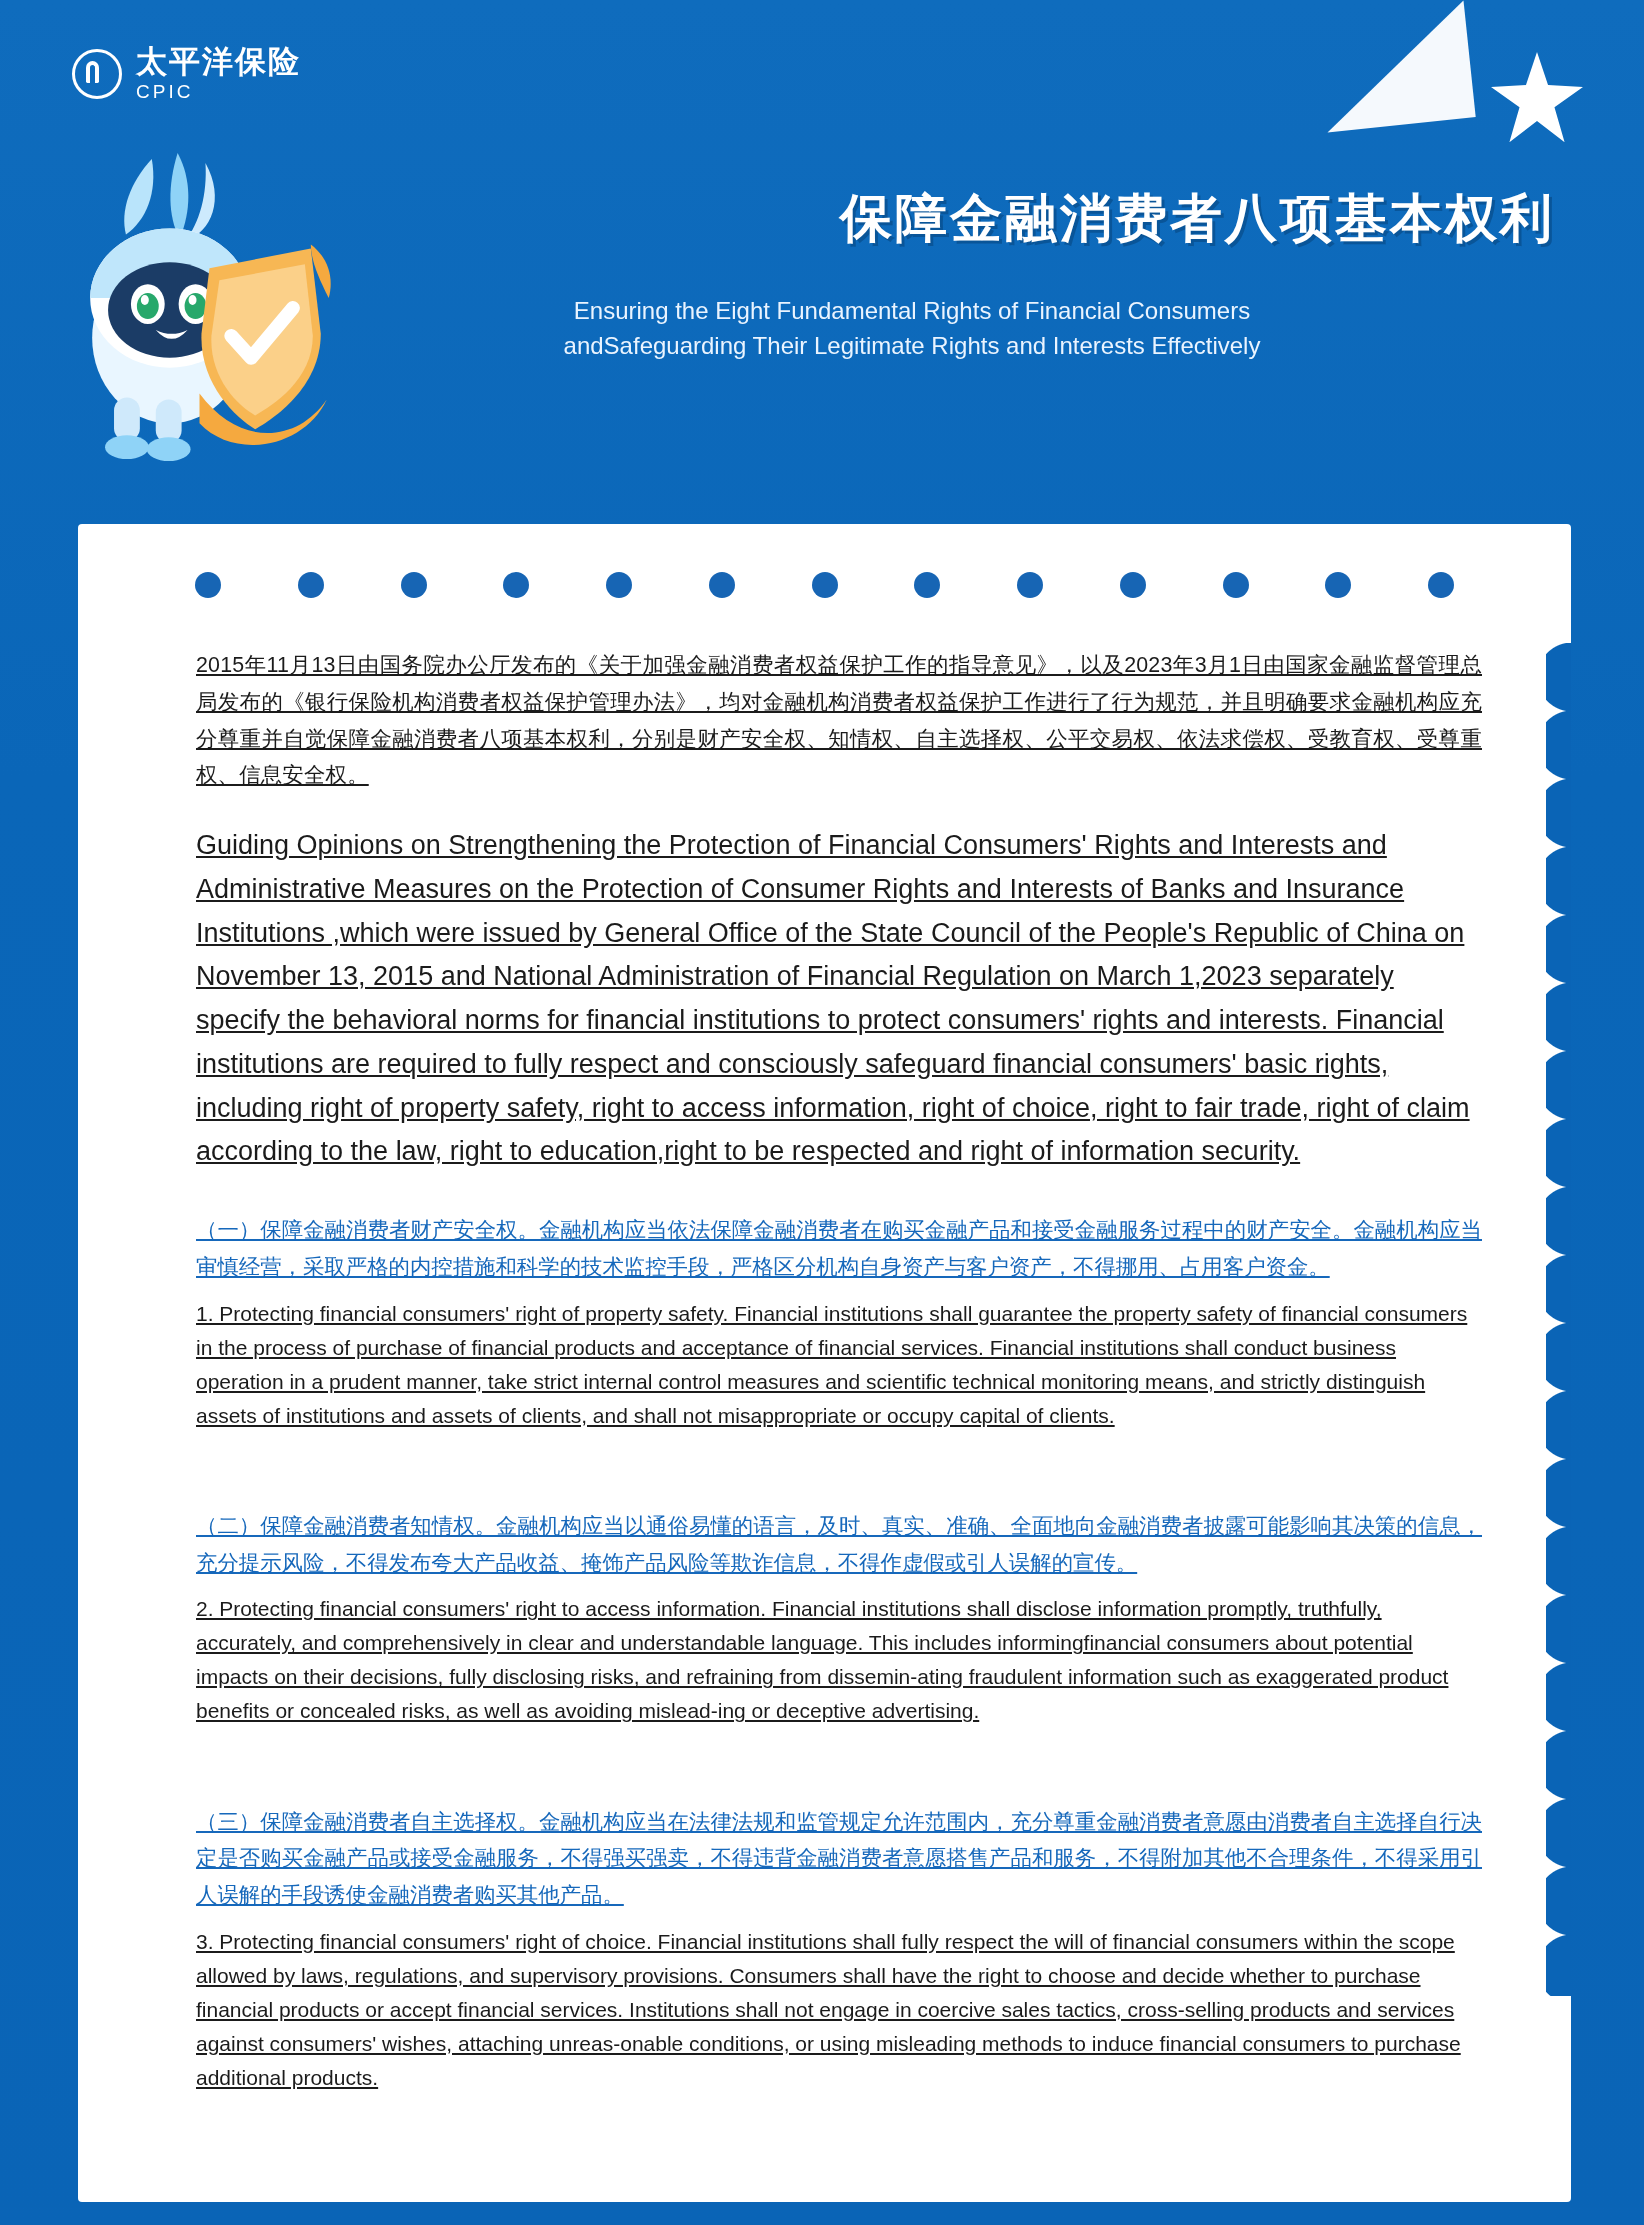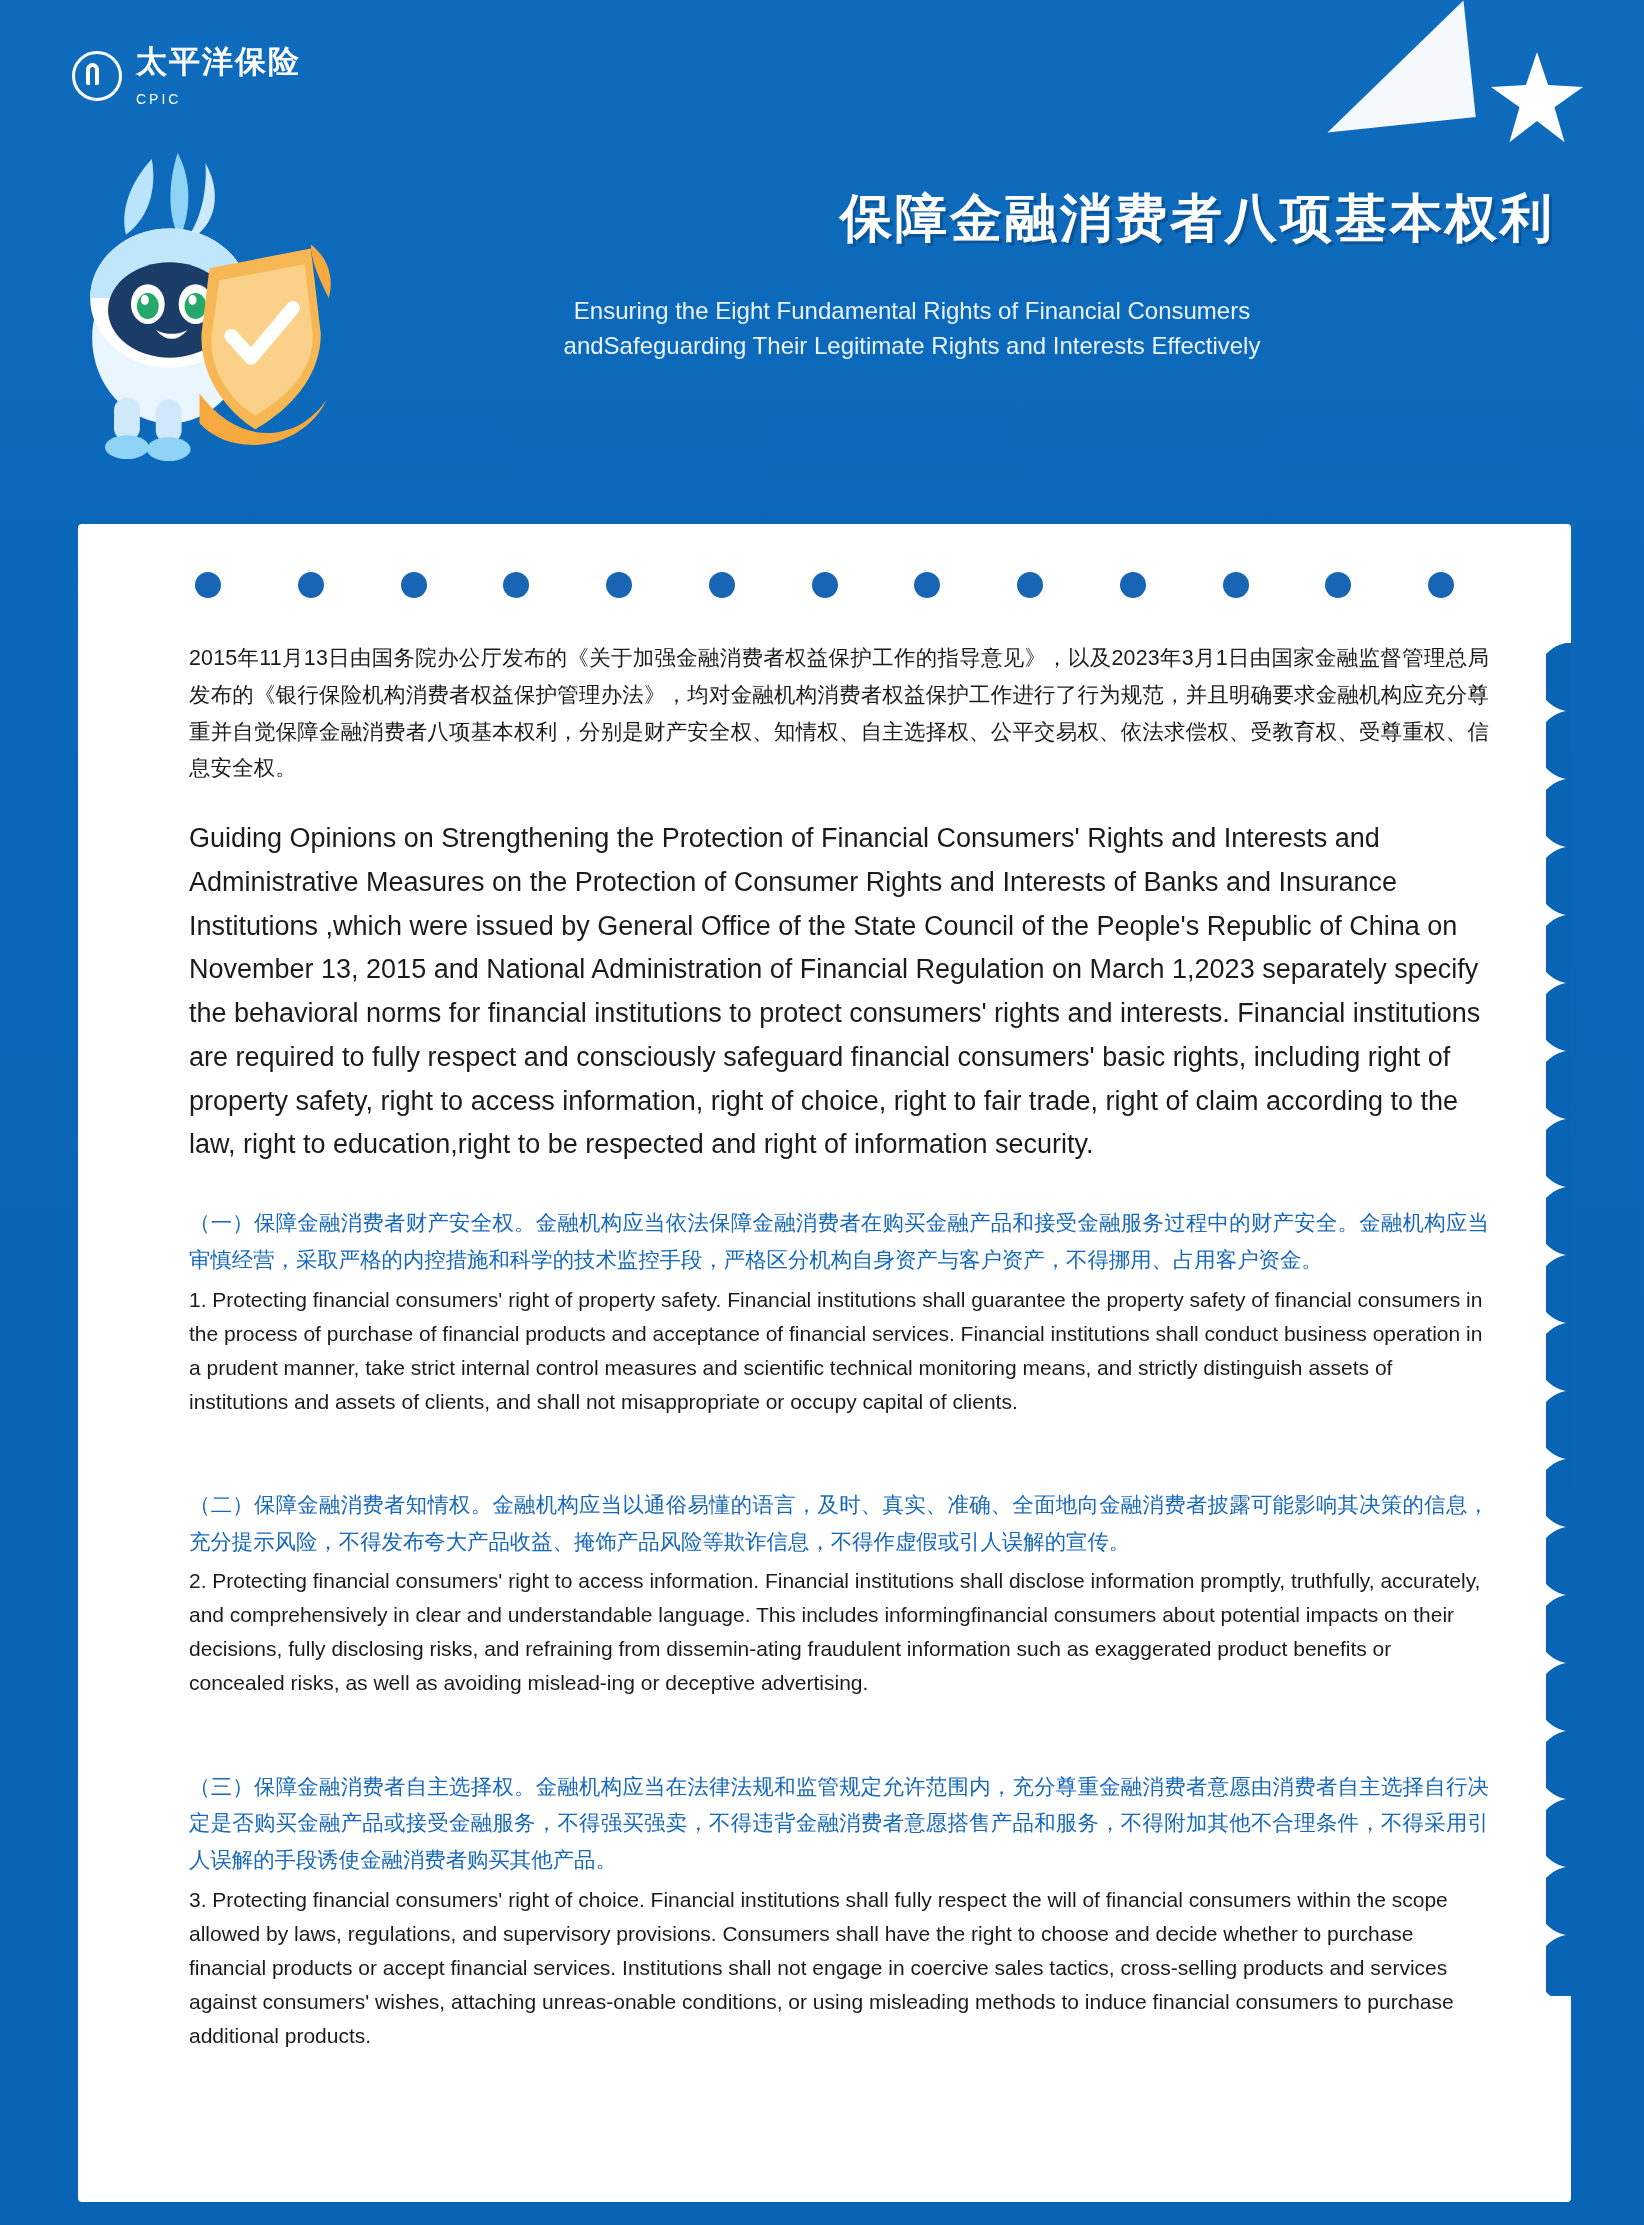--- a/index.html
+++ b/index.html
@@ -53,23 +53,23 @@
     color: #ffffff;
     line-height: 1.05;
   }
   .logo-cn {
     font-size: 31px;
     font-weight: bold;
     letter-spacing: 2px;
     text-align: right;
   }
   .logo-en {
-    font-size: 14px;
+    font-size: 19px;
     letter-spacing: 3px;
-    margin-top: 13px;
+    margin-top: 3px;
   }
 
   
   .comet {
     position: absolute;
     top: 8px; right: 175px;
     width: 0; height: 0;
     border-left: 149px solid transparent;
     border-bottom: 117px solid #ffffff;
     transform: rotate(-6deg);
@@ -163,21 +163,21 @@
     width: 26px; height: 26px;
     border-radius: 50%;
     background: #1765b4;
     flex: none;
   }
 
   .body {
     padding: 38px 78px 40px 107px;
   }
 
-  p { margin: 4px; }
+  p { margin: 11px; text-decoration: underline; }
 
   .para-cn {
     color: #1b1b1b;
     font-size: 21.4px;
     line-height: 1.72;
     text-align: justify;
     letter-spacing: 0.2px;
   }
   .para-en {
     color: #1b1b1b;

